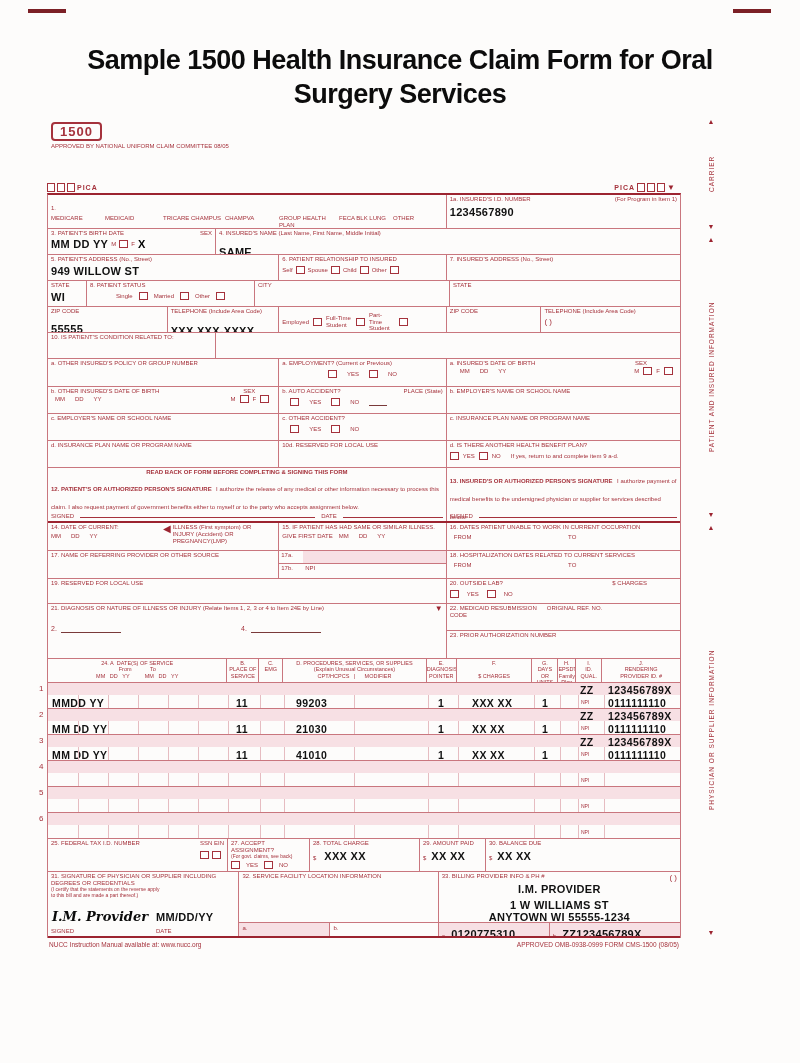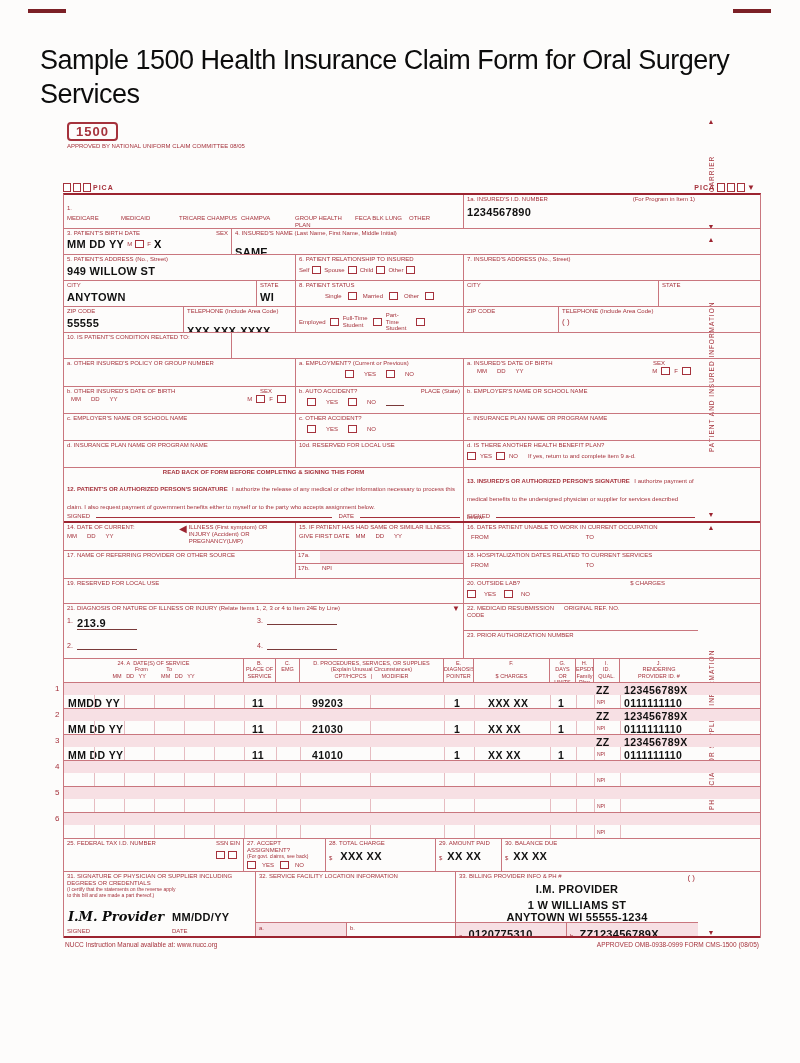--- a/index.html
+++ b/index.html
@@ -1,24 +1,24 @@
 <!DOCTYPE html>
 <html><head>
 <meta charset="utf-8">
 <style>
 :root{
   --red:#A5323C; --line:#C9767E; --heavy:#9C2430; --shade:#F7E0E4; --ink:#111;
 }
 *{box-sizing:border-box;margin:0;padding:0}
 html,body{width:800px;height:1063px;background:#fdfcfb;overflow:hidden;position:relative;
   font-family:"Liberation Sans",sans-serif;}
-.title{position:absolute;top:44px;left:40px;width:720px;
-  font-size:27px;font-weight:normal;color:#0c0c0c;line-height:1.25;letter-spacing:-0.5px}
+.title{position:absolute;top:44px;left:40px;width:720px;text-align:center;
+  font-size:27px;font-weight:bold;color:#0c0c0c;line-height:1.25;letter-spacing:-0.5px}
 .tick{position:absolute;background:#7c2026}
-.form{position:absolute;left:63px;top:116px;width:698px}
+.form{position:absolute;left:47px;top:116px;width:634px}
 .fhead{position:relative;height:77px}
 .logo{display:inline-block;border:2px solid var(--red);border-radius:4px;color:var(--red);
   font-size:13px;font-weight:bold;padding:0px 7px;margin:6px 0 0 4px;letter-spacing:1px}
 .ftitle{color:var(--red);font-weight:bold;font-size:12.5px;margin:3px 0 0 4px;letter-spacing:0.5px}
 .approved{color:var(--red);font-size:6px;margin:2px 0 0 4px}
 .picarow{position:absolute;left:0;right:0;bottom:1px;display:flex;justify-content:space-between;align-items:flex-end}
 .picagrp{display:flex;align-items:center;gap:2px}
 .picatxt{color:var(--red);font-size:7px;font-weight:bold;letter-spacing:1px}
 .cb{display:inline-block;width:9px;height:8px;border:1px solid var(--red);background:#fff;vertical-align:-1px}
 .cbl{width:8px;height:9px}
@@ -191,24 +191,20 @@
           <span class="ynlab">Other</span>
             <span class="cb"></span>
         </div>
       </div>
       <div class="c wC last">
         <span class="lab">7. INSURED'S ADDRESS (No., Street)</span>
       </div>
     </div>
 
     <div class="row h26">
-      <div class="c" style="width:193px">
-        <span class="lab">CITY</span>
-        <div class="val" style="margin-top:2px">ANYTOWN</div>
-      </div>
       <div class="c" style="width:39px">
         <span class="lab">STATE</span>
         <div class="val" style="margin-top:2px">WI</div>
       </div>
       <div class="c wB">
         <span class="lab">8. PATIENT STATUS</span>
         <div class="flexline" style="justify-content:center;gap:6px">
           <span class="ynlab">Single</span>
             <span class="cb"></span>
           <span class="ynlab">Married</span>
@@ -221,21 +217,21 @@
         <span class="lab">CITY</span>
       </div>
       <div class="c last" style="width:39px">
         <span class="lab">STATE</span>
       </div>
     </div>
 
     <div class="row h26">
       <div class="c" style="width:120px">
         <span class="lab">ZIP CODE</span>
-        <div class="val" style="margin-top:2px">55555</div>
+        <div class="val" style="margin-top:8px">55555</div>
       </div>
       <div class="c" style="width:112px">
         <span class="lab">TELEPHONE (Include Area Code)</span>
         <div class="val" style="margin-top:10px">XXX XXX-XXXX</div>
       </div>
       <div class="c wB">
         <div class="flexline" style="gap:4px;margin-top:4px">
           <span class="ynlab">Employed</span>
             <span class="cb"></span>
           <span class="ynlab" style="width:26px;line-height:1.1">Full-Time Student</span>
@@ -455,27 +451,20 @@
             <span class="ynlab">NO</span>
         </div>
       </div>
     </div>
 
     <div class="row h55">
       <div class="c w400">
         <div style="display:flex;justify-content:space-between">
           <span class="lab">21. DIAGNOSIS OR NATURE OF ILLNESS OR INJURY (Relate Items 1, 2, 3 or 4 to Item 24E by Line)</span>
           <span class="arrD">▼</span>
-        </div>
-        <div style="display:flex;margin-top:4px">
-          <span class="lab" style="width:10px;font-size:7px">1.</span>
-          <span class="val" style="width:60px;border-bottom:1px solid #7a3a3a">213.9</span>
-          <span style="width:120px"></span>
-          <span class="lab" style="width:10px;font-size:7px">3.</span>
-          <span class="dl" style="width:70px"></span>
         </div>
         <div style="display:flex;margin-top:12px">
           <span class="lab" style="width:10px;font-size:7px">2.</span>
           <span class="dl" style="width:60px"></span>
           <span style="width:120px"></span>
           <span class="lab" style="width:10px;font-size:7px">4.</span>
           <span class="dl" style="width:70px"></span>
         </div>
       </div>
       <div class="c wC last" style="padding:0">

